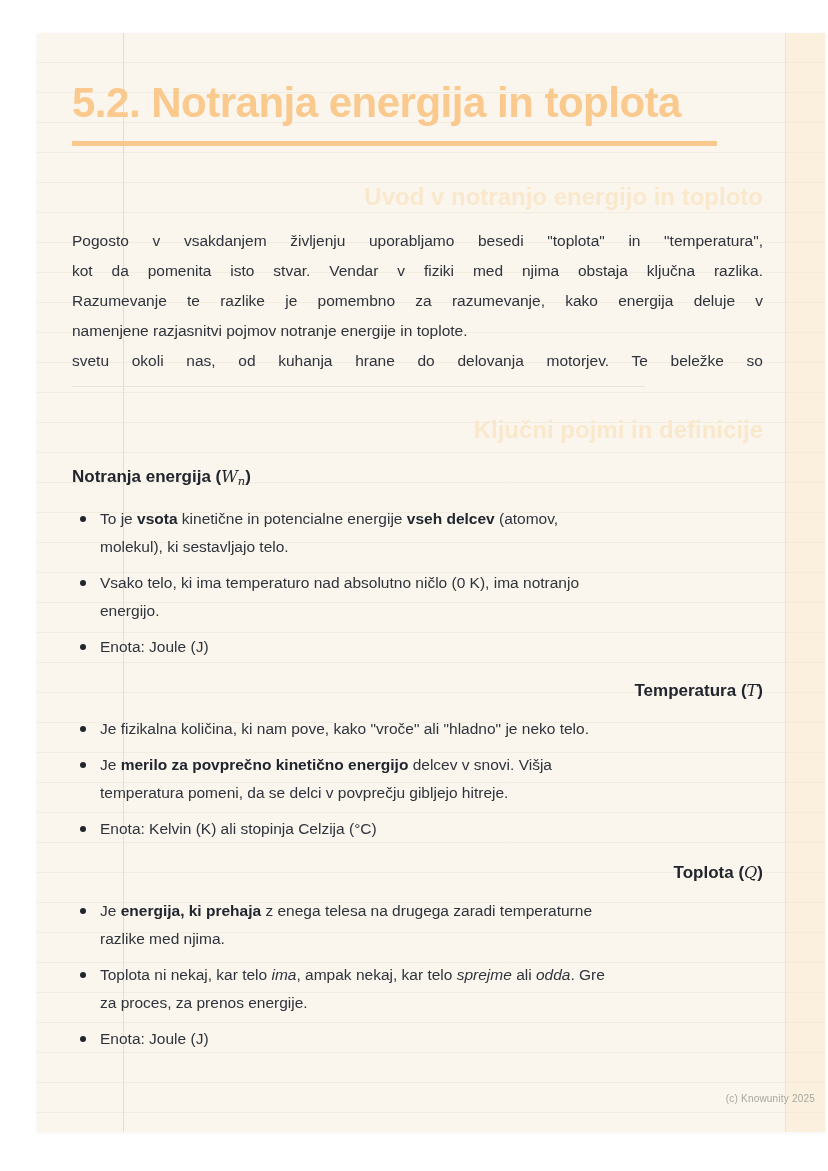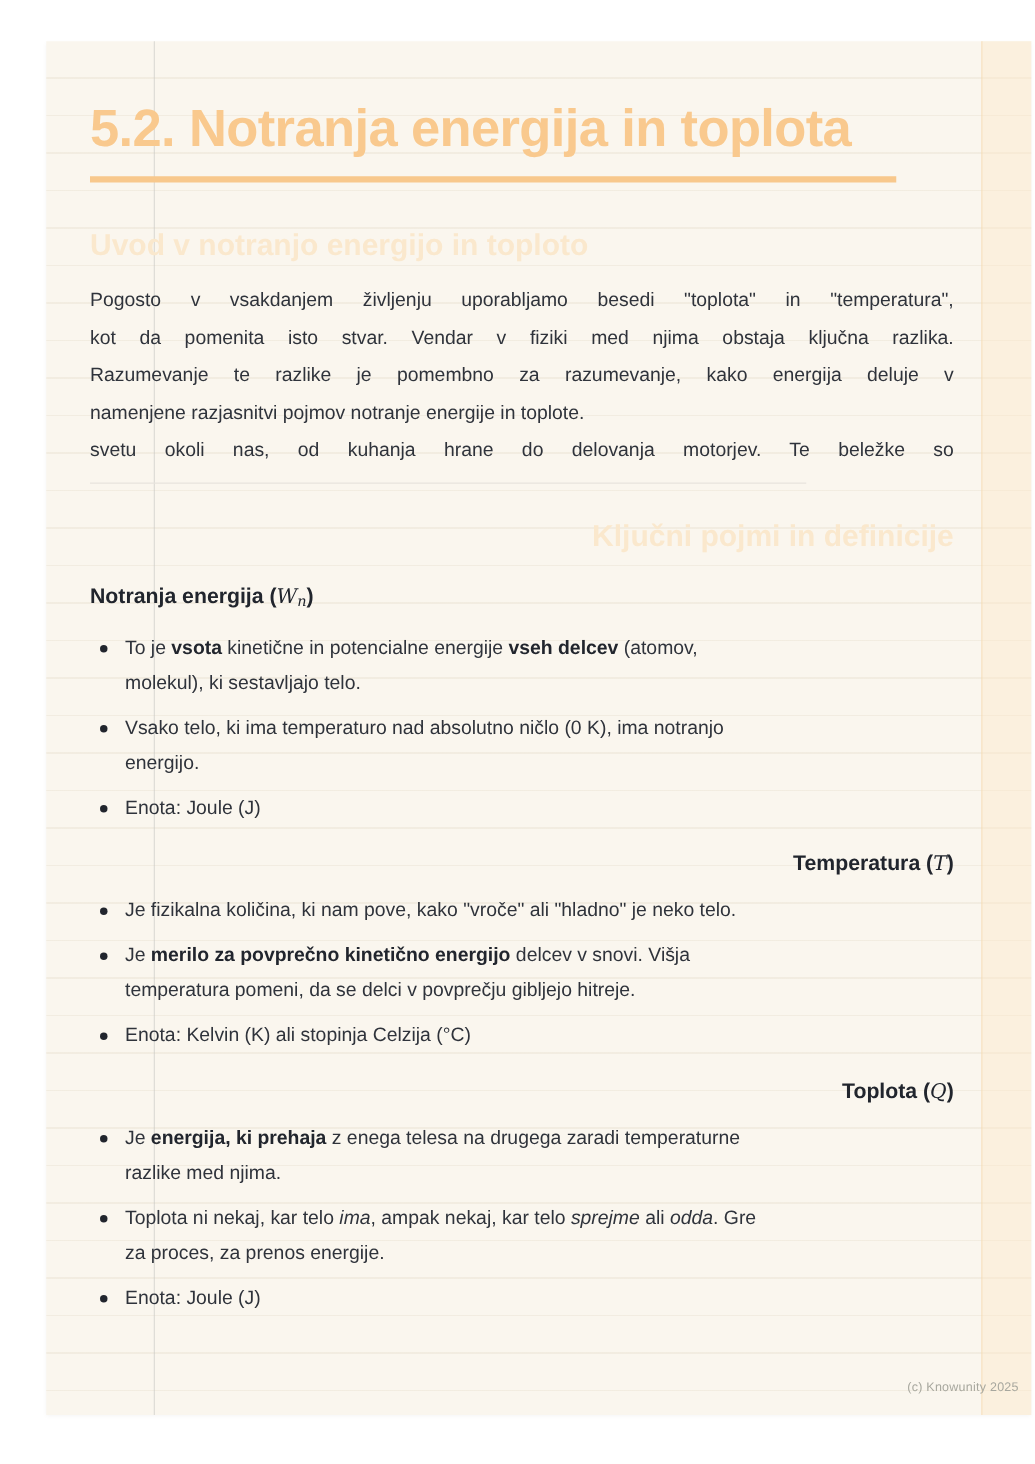--- a/index.html
+++ b/index.html
@@ -42,21 +42,21 @@
     color:var(--title-orange);letter-spacing:-0.5px;
   }
   .title-rule{
     margin-top:13px;height:5px;width:645px;
     background:var(--rule-orange);border:none;
   }
   .section-heading{
     font-size:24px;line-height:30px;font-weight:700;
     color:var(--pale-heading);
   }
-  .section-heading.first{margin-top:36px;}
+  .section-heading.first{margin-top:36px;text-align:right;}
   .section-heading.second{margin-top:28px;text-align:right;}
 
   .intro-paragraph{margin-top:14px;font-size:15.5px;}
   .para-line{
     line-height:30px;height:30px;
     text-align:justify;
   }
   .para-line.justify-full{text-align-last:justify;}
 
   .soft-divider{
@@ -89,21 +89,21 @@
   }
   .bullet-item::before{
     content:"";position:absolute;left:8px;top:11px;
     width:6px;height:6px;border-radius:50%;
     background:var(--strong-text);
   }
   .seg-bold{font-weight:700;color:var(--strong-text);}
   .seg-italic{font-style:italic;}
 
   .page-footer{
-    position:absolute;right:10px;bottom:16px;z-index:2;
+    position:absolute;right:10px;bottom:28px;z-index:2;
     font-size:10px;color:var(--muted);letter-spacing:0.2px;
   }
 </style>
 </head>
 <body>
 
 <div class="page-card">
   <div class="margin-line"></div>
   <div class="right-band"></div>
 

